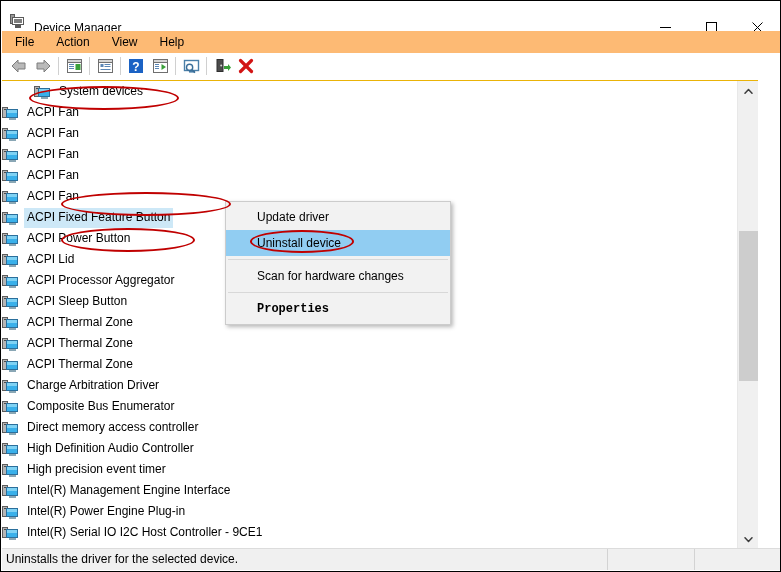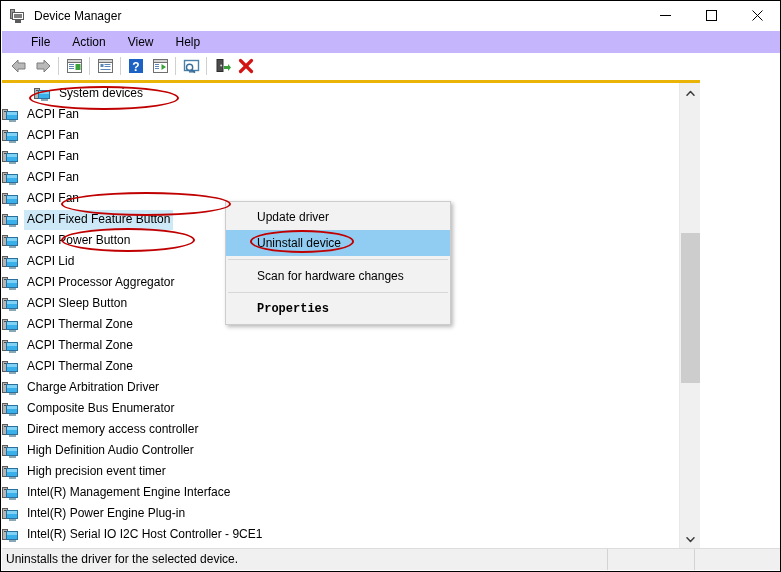--- a/index.html
+++ b/index.html
@@ -18,26 +18,25 @@
     height: 572px;
     box-sizing: border-box;
     border: 1px solid #000000;
     background: #ffffff;
     overflow: hidden;
   }
 
   
   .titlebar {
     position: absolute;
-    left: 0; top: 0;
+    left: 0; top: 12px;
     width: 779px;
     height: 30px;
     background: #ffffff;
     display: flex;
-    align-items: center;
   }
   .title-icon {
     width: 16px; height: 16px;
     margin-left: 9px;
     margin-right: 8px;
     position: relative;
     flex: none;
   }
   .title-icon .mon {
     position: absolute;
@@ -88,24 +87,24 @@
     background: #ffffff;
   }
   .win-btn svg { display: block; }
 
   
   .menubar {
     position: absolute;
     left: 1px; top: 30px;
     width: 778px;
     height: 22px;
-    background: #c4b5fd;
+    background: #fdba74;
     display: flex;
     align-items: center;
-    padding-left: 18px;
+    padding-left: 2px;
     box-sizing: border-box;
   }
   .menu-item {
     font-size: 12px;
     color: #000000;
     padding: 2px 11px 3px 11px;
     white-space: nowrap;
   }
 
   
@@ -133,24 +132,24 @@
     background: #d0d0d0;
     margin: 0 3px;
     flex: none;
   }
   .tb-btn svg { display: block; }
 
   
   .tree-panel {
     position: absolute;
     left: 1px; top: 79px;
-    width: 698px;
+    width: 756px;
     height: 469px;
     background: #ffffff;
-    border-top: 3px solid #eab308;
+    border-top: 1px solid #eab308;
     box-sizing: border-box;
     overflow: hidden;
   }
   .tree-scrollarea {
     position: absolute;
     left: 0; top: 0;
     width: 756px;
     height: 100%;
     overflow: hidden;
   }

